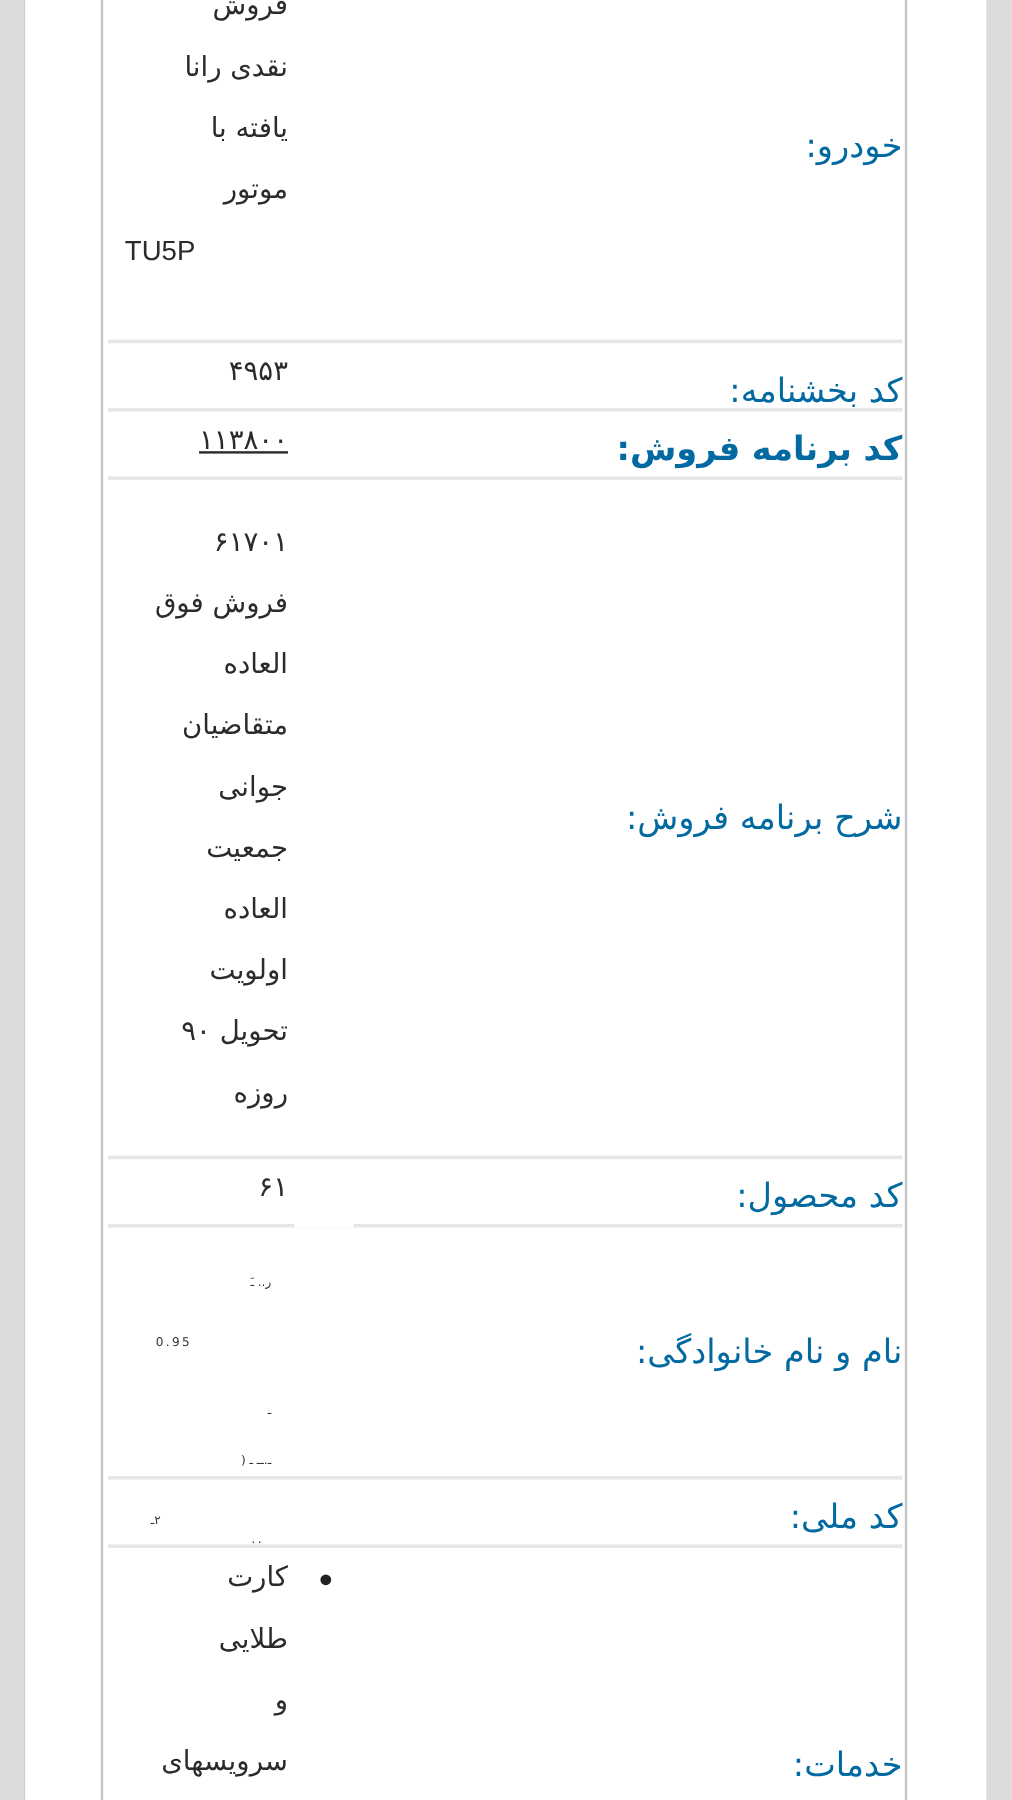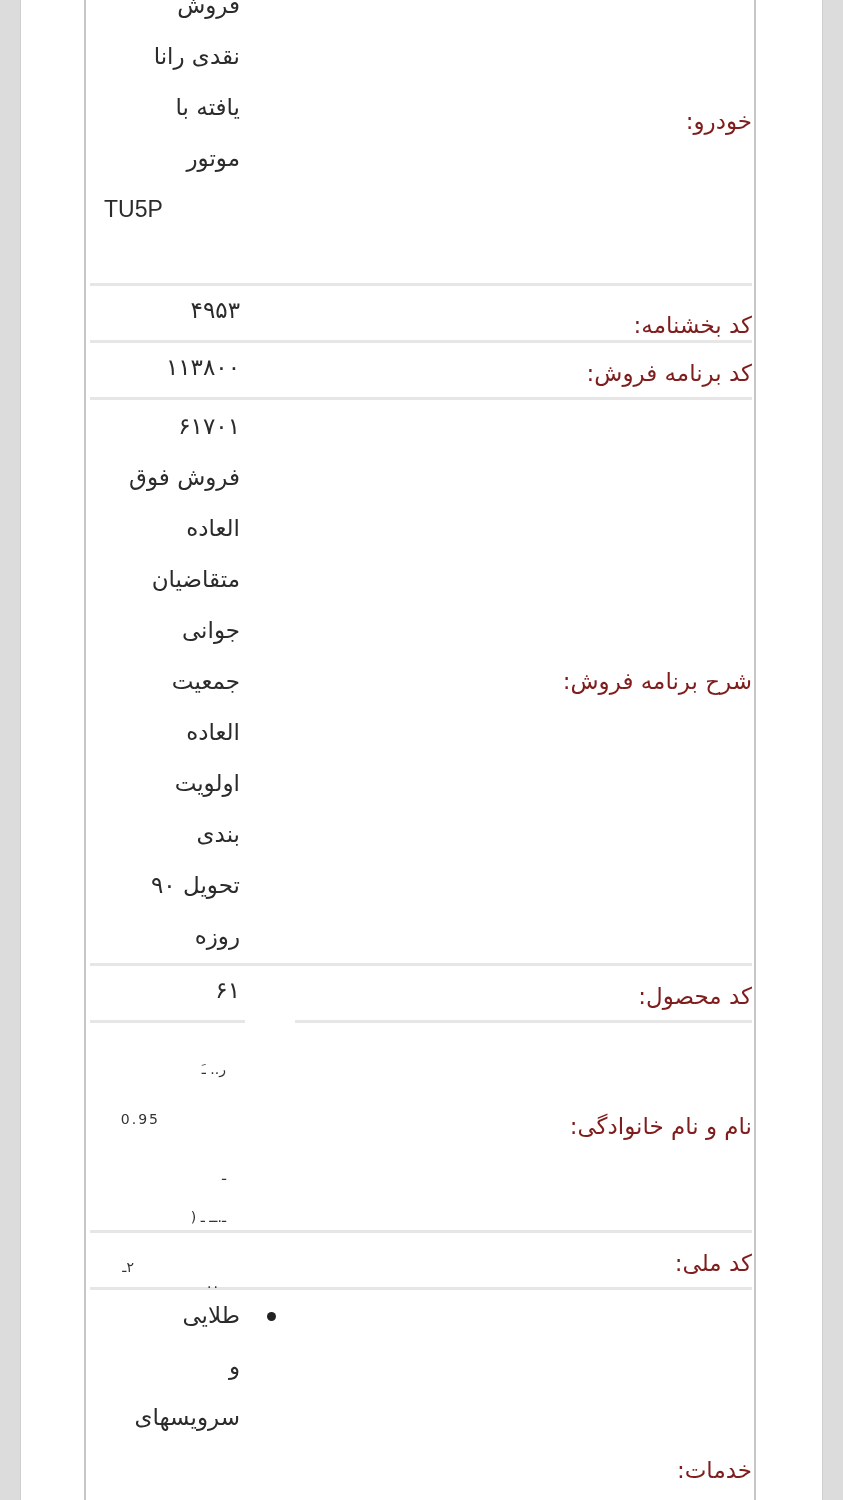--- a/index.html
+++ b/index.html
@@ -43,24 +43,24 @@
       display: flex;
       flex-direction: row;
       align-items: center;
       border-bottom: 3px solid #e6e6e6;
       box-sizing: border-box;
     }
     .row.no-border { border-bottom: none; }
     .label {
       flex: 1 1 auto;
       text-align: right;
-      font-size: 23px;
+      font-size: 28px;
       line-height: 51px;
       white-space: nowrap;
-      color: #7f1d1d;
+      color: #0369a1;
     }
     .value {
       flex: 0 0 150px;
       width: 150px;
       order: 2;
       text-align: right;
       font-size: 23px;
       line-height: 51px;
       padding-right: 0;
       box-sizing: border-box;
@@ -71,21 +71,21 @@
       margin-left: 14px;
       text-align: right;
     }
     .value .line { display: block; white-space: nowrap; }
     .redacted {
       position: relative;
       height: 100%;
     }
     .frag {
       position: absolute;
-      font-size: 14px;
+      font-size: 10px;
       color: #333;
       letter-spacing: 2px;
     }
     .services-list {
       margin: 0;
       padding: 0;
       list-style: none;
       position: relative;
     }
     .services-list li {
@@ -131,41 +131,40 @@
     <div class="row" style="height:57px;">
       <div class="label" style="padding-top:24px;">کد بخشنامه:</div>
       <div class="value">
         <div class="value-inner">
           <span class="line" style="margin-top:-6px;">۴۹۵۳</span>
         </div>
       </div>
     </div>
 
     <div class="row" style="height:57px;">
-      <div class="label" style="padding-top:6px;">کد برنامه فروش:</div>
-      <div class="value">
-        <div class="value-inner">
-          <span class="line" style="margin-top:-6px;">۱۱۳۸۰۰</span>
+      <div class="label" style="padding-top:6px;font-weight:bold;">کد برنامه فروش:</div>
+      <div class="value">
+        <div class="value-inner">
+          <span class="line" style="margin-top:-6px;text-decoration:underline;">۱۱۳۸۰۰</span>
         </div>
       </div>
     </div>
 
     <div class="row" style="height:566px;">
       <div class="label">شرح برنامه فروش:</div>
       <div class="value">
         <div class="value-inner">
           <span class="line">۶۱۷۰۱</span>
           <span class="line">فروش فوق</span>
           <span class="line">العاده</span>
           <span class="line">متقاضیان</span>
           <span class="line">جوانی</span>
           <span class="line">جمعیت</span>
           <span class="line">العاده</span>
           <span class="line">اولویت</span>
-          <span class="line">بندی</span>
           <span class="line">تحویل ۹۰</span>
           <span class="line">روزه</span>
         </div>
       </div>
     </div>
 
     <div class="row" style="height:57px;">
       <div class="label" style="padding-top:6px;">کد محصول:</div>
       <div class="value">
         <div class="value-inner">
@@ -193,20 +192,21 @@
       </div>
     </div>
 
     <div class="row no-border" style="height:240px; align-items:flex-start;">
       <div class="label" style="align-self:flex-start; margin-top:155px;">خدمات:</div>
       <div class="value" style="align-self:flex-start; padding-top:0;">
         <div class="value-inner">
           <ul class="services-list">
             <li>
               <span class="bullet" style="left:auto; right:-36px;"></span>
+              <span class="line">کارت</span>
               <span class="line">طلایی</span>
               <span class="line">و</span>
               <span class="line">سرویسهای</span>
             </li>
           </ul>
         </div>
       </div>
     </div>
 
   </div>

